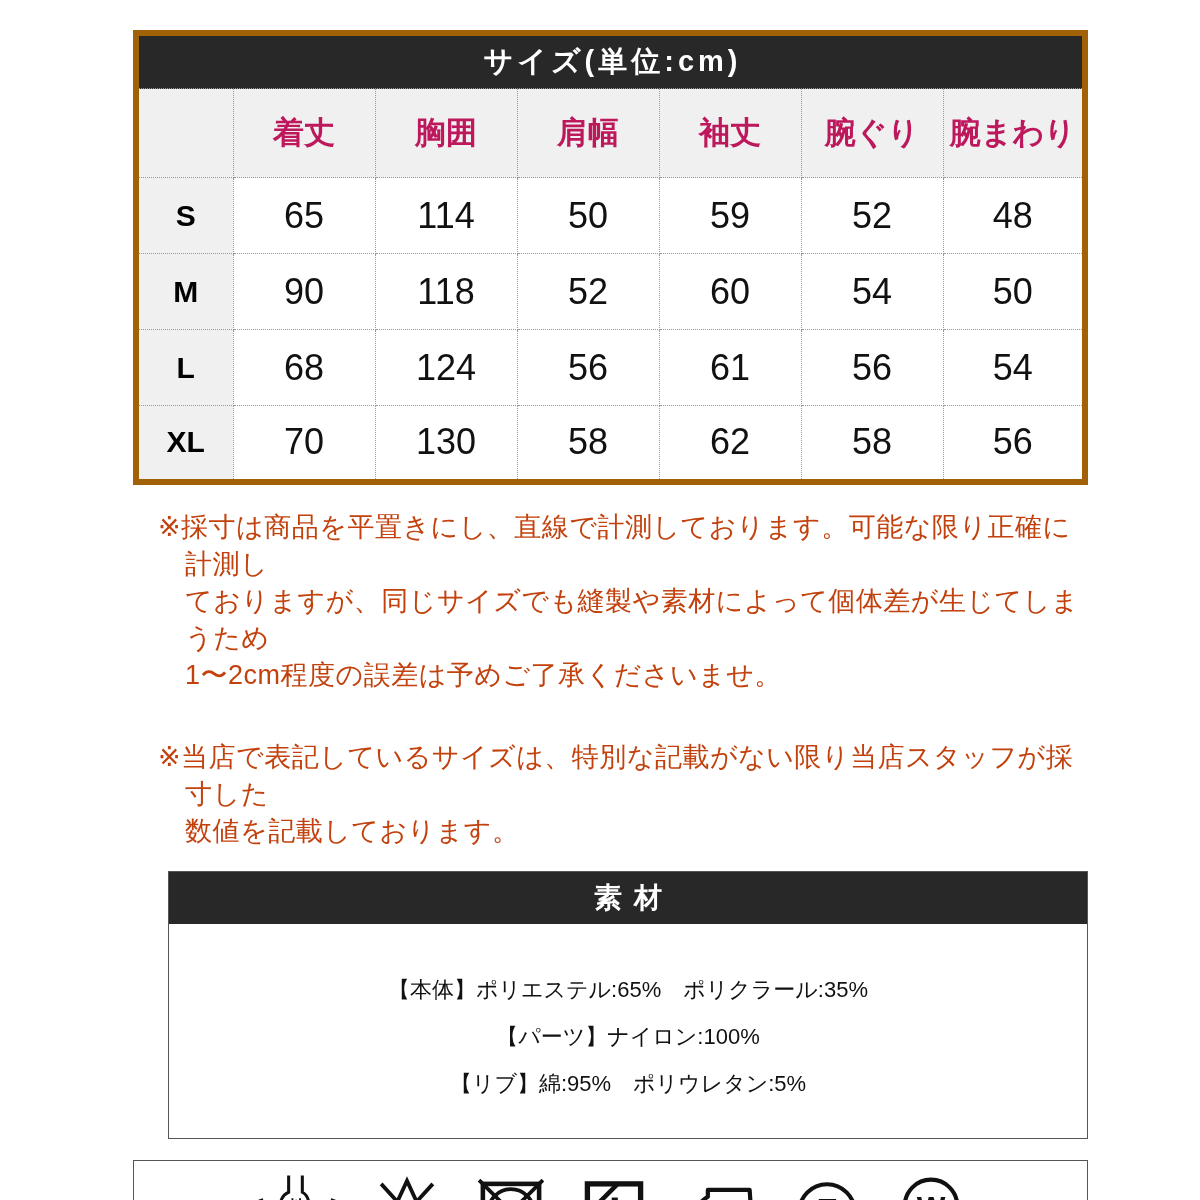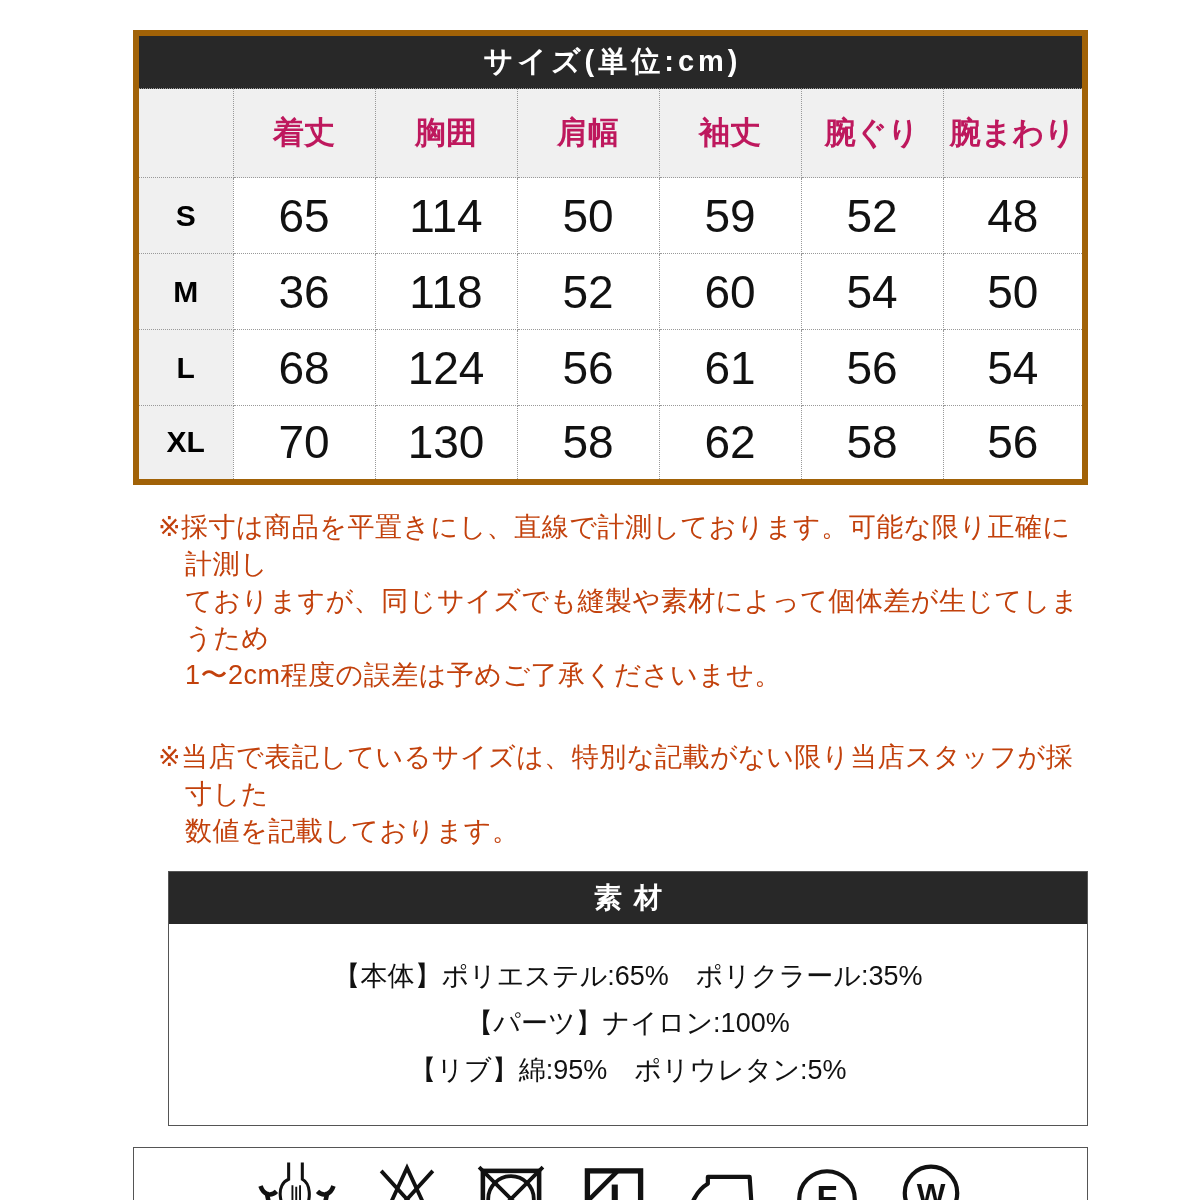--- a/index.html
+++ b/index.html
@@ -23,42 +23,42 @@
   th.tbar{
     height:52px;background:#282828;color:#fff;
     font-size:29px;font-weight:bold;letter-spacing:4px;text-indent:4px;
     border:1px solid #282828;
   }
   tr.headrow th{
     height:88px;background:#f0f0f0;font-size:31px;font-weight:bold;color:#be185d;
   }
   tbody tr{height:76px;}
   tbody th.size-label{background:#f0f0f0;font-size:30px;font-weight:bold;color:#000;}
-  tbody td.val{font-size:46px;font-weight:400;color:#111;background:#fff;}
+  tbody td.val{font-size:36px;font-weight:400;color:#111;background:#fff;}
 
   
   .note{
     margin:24px 0 0 25px;padding-left:27px;
     font-size:27px;line-height:37px;color:#c2410c;letter-spacing:0.5px;
   }
   .note + .note{margin-top:45px;}
   .note .note-line:first-child{text-indent:-27px;}
 
   
   .panel{border:1px solid #555;background:#fff;}
   .panel.material{margin-top:21px;margin-left:35px;}
   .panel.care{margin-top:21px;}
   .panel-header{
     background:#282828;color:#fff;height:52px;line-height:52px;
     text-align:center;font-size:28px;font-weight:bold;
     letter-spacing:12px;text-indent:12px;
   }
   .material-body{
-    padding:29px 0 31px;text-align:center;
-    font-size:27px;line-height:47px;color:#111;
+    padding:42px 0 31px;text-align:center;
+    font-size:22px;line-height:47px;color:#111;
   }
   .care-body{
     height:102px;display:flex;align-items:center;justify-content:center;gap:26px;
   }
   .care-icon{display:inline-block;line-height:0;}
   .care-icon svg{display:block;}
 </style>
 </head>
 <body>
 
@@ -93,21 +93,21 @@
         <th class="size-label">S</th>
         <td class="val">65</td>
         <td class="val">114</td>
         <td class="val">50</td>
         <td class="val">59</td>
         <td class="val">52</td>
         <td class="val">48</td>
       </tr>
       <tr>
         <th class="size-label">M</th>
-        <td class="val">36</td>
+        <td class="val">90</td>
         <td class="val">118</td>
         <td class="val">52</td>
         <td class="val">60</td>
         <td class="val">54</td>
         <td class="val">50</td>
       </tr>
       <tr>
         <th class="size-label">L</th>
         <td class="val">68</td>
         <td class="val">124</td>

